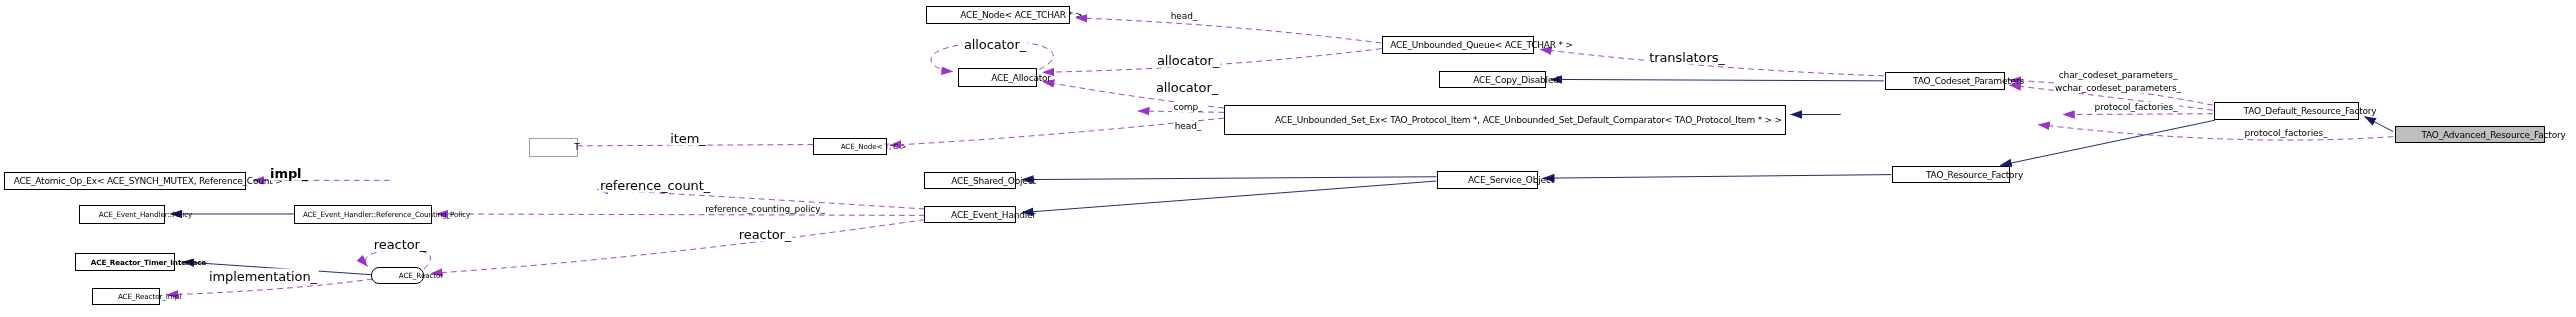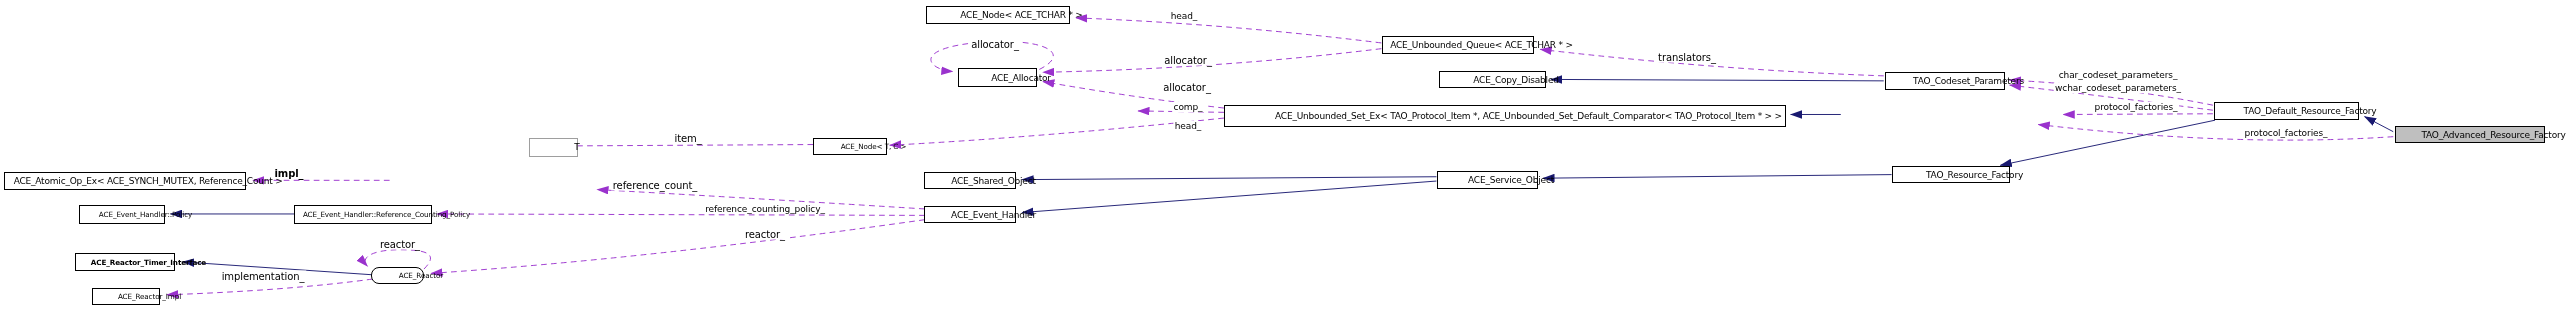--- a/index.html
+++ b/index.html
@@ -31,21 +31,21 @@
   .elabel{
     position:absolute;
     transform:translate(-50%,-50%);
     background:#ffffff;
     color:#000000;
     white-space:nowrap;
     padding:0 1.4px;
     letter-spacing:-0.1px;
   }
   .elabel.m{font-size:9px;}
-  .elabel.s{font-size:10px;text-align:right;}
+  .elabel.s{font-size:13px;text-align:right;}
 </style>
 </head>
 <body>
 
 <div id="canvas">
     <svg id="edges" width="2576" height="317" viewBox="0 0 3595 443">
       <defs>
         <marker id="arr-inh" markerWidth="17" markerHeight="12" refX="16" refY="6" orient="auto" markerUnits="userSpaceOnUse">
           <path d="M0,0 L17,6 L0,12 z" fill="#191970"></path>
         </marker>
@@ -79,21 +79,21 @@
       <path d="M 3090,147 Q 2950,119 2806,112" class="edge-use" marker-end="url(#arr-use)"></path>
       <path d="M 3090,154 Q 2952,136 2806,119" class="edge-use" marker-end="url(#arr-use)"></path>
       <path d="M 3090,159 L 2881,160" class="edge-use" marker-end="url(#arr-use)"></path>
       <path d="M 3342,191 Q 3120,206 2846,174" class="edge-use" marker-end="url(#arr-use)"></path>
     </svg>
     <div class="node m" style="left: 926px; top: 5.7px; width: 144px; height: 18.6px;">ACE_Node&lt; ACE_TCHAR * &gt;</div>
     <div class="node m" style="left: 1382px; top: 36px; width: 152px; height: 18px;">ACE_Unbounded_Queue&lt; ACE_TCHAR * &gt;</div>
     <div class="node m" style="left: 1885px; top: 72px; width: 120px; height: 18px;">TAO_Codeset_Parameters</div>
     <div class="node m" style="left: 1439px; top: 71px; width: 107px; height: 17px;">ACE_Copy_Disabled</div>
     <div class="node m" style="left: 958px; top: 68px; width: 79px; height: 19.3px;">ACE_Allocator</div>
-    <div class="node m" style="left: 1224px; top: 105px; width: 562px; height: 22px;">ACE_Unbounded_Set_Ex&lt; TAO_Protocol_Item *, ACE_Unbounded_Set_Default_Comparator&lt; TAO_Protocol_Item * &gt; &gt;</div>
+    <div class="node m" style="left: 1224px; top: 105px; width: 562px; height: 30px;">ACE_Unbounded_Set_Ex&lt; TAO_Protocol_Item *, ACE_Unbounded_Set_Default_Comparator&lt; TAO_Protocol_Item * &gt; &gt;</div>
     <div class="node m" style="left: 2214px; top: 102px; width: 145px; height: 18px;">TAO_Default_Resource_Factory</div>
     <div class="node m highlight" style="left: 2395px; top: 126px; width: 150px; height: 17px;">TAO_Advanced_Resource_Factory</div>
     <div class="node m template" style="left: 529px; top: 138px; width: 19.3px; height: 18.6px;">T</div>
     <div class="node s" style="left: 813px; top: 138px; width: 74px; height: 17px;">ACE_Node&lt; T, C &gt;</div>
     <div class="node m" style="left: 3.6px; top: 172px; width: 242px; height: 18px;">ACE_Atomic_Op_Ex&lt; ACE_SYNCH_MUTEX, Reference_Count &gt;</div>
     <div class="node m" style="left: 924px; top: 172px; width: 92px; height: 17px;">ACE_Shared_Object</div>
     <div class="node m" style="left: 924px; top: 206px; width: 92px; height: 17px;">ACE_Event_Handler</div>
     <div class="node m" style="left: 1437px; top: 171px; width: 101px; height: 18px;">ACE_Service_Object</div>
     <div class="node m" style="left: 1892px; top: 166px; width: 118px; height: 17px;">TAO_Resource_Factory</div>
     <div class="node s" style="left: 79px; top: 205px; width: 86px; height: 18.6px;">ACE_Event_Handler::Policy</div>

